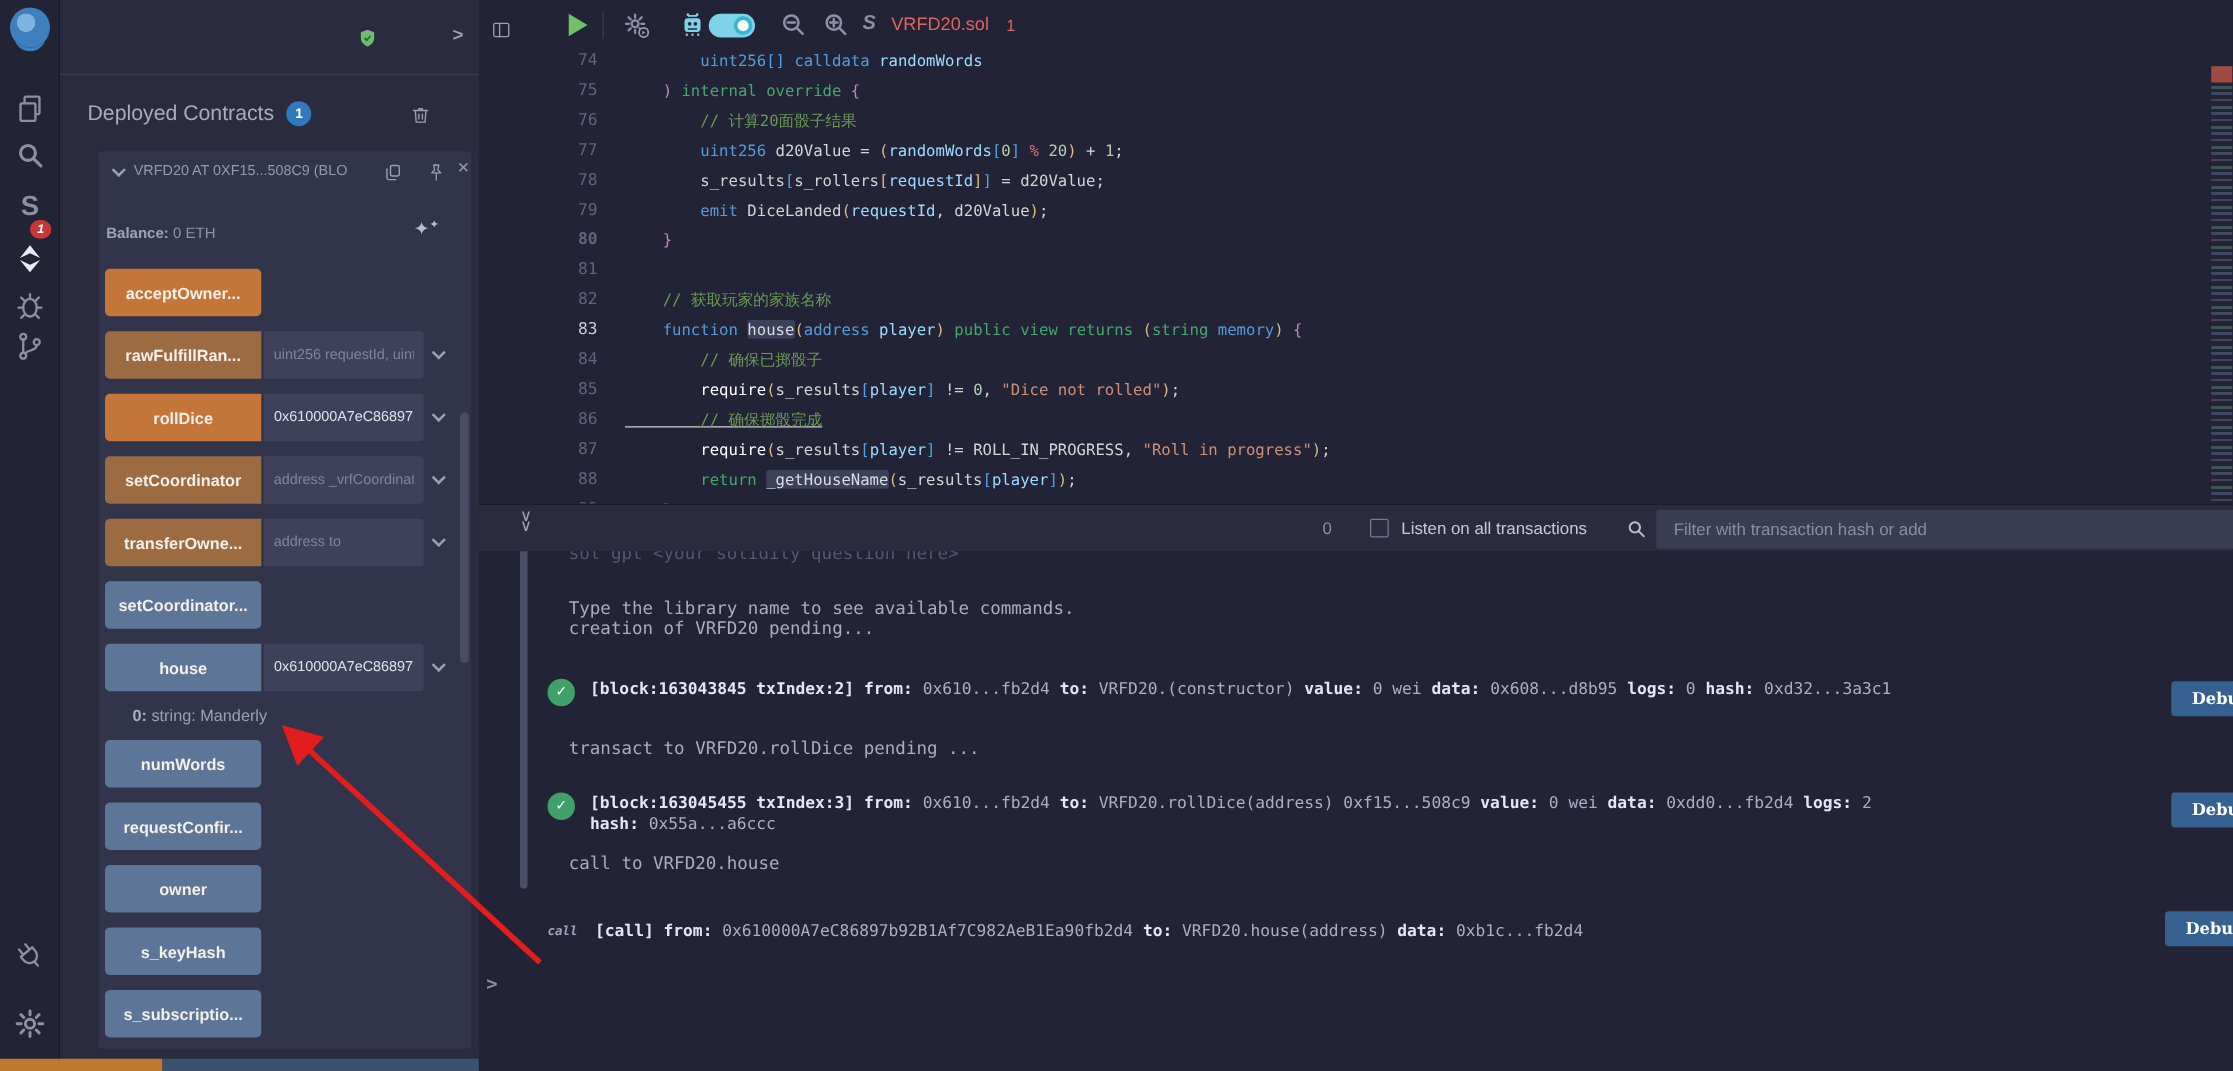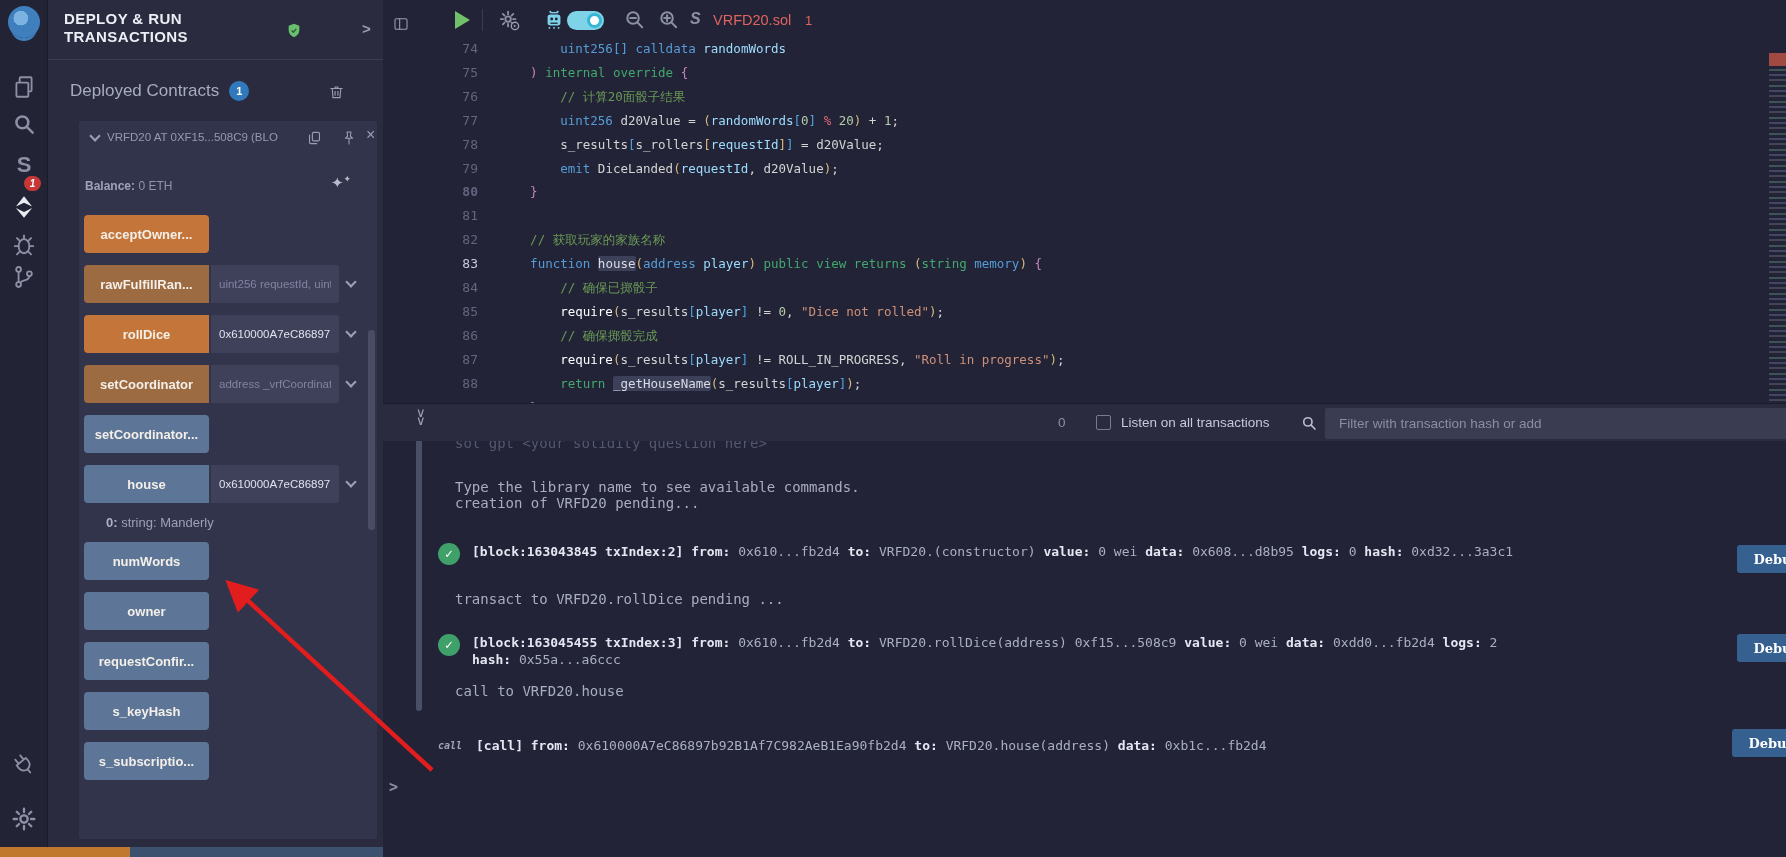--- a/index.html
+++ b/index.html
@@ -146,21 +146,20 @@
   </div>
   <div class="ric" style="top:806px">
     <svg width="26" height="26" viewBox="0 0 24 24" class="ic-stroke" style="stroke-width:2.2">
         <circle cx="12" cy="12" r="3.4"></circle>
         <path d="M12 2.5v3M12 18.5v3M2.5 12h3M18.5 12h3M5.3 5.3l2.1 2.1M16.6 16.6l2.1 2.1M18.7 5.3l-2.1 2.1M7.4 16.6l-2.1 2.1"></path>
       </svg>
   </div>
 </div>
 
 <div class="panel">
-  <div class="p-title">DEPLOY &amp; RUN TRANSACTIONS</div>
   <span class="shield">
     <svg width="16" height="17" viewBox="0 0 24 24">
         <path d="M12 2l8 3v6.5C20 16.5 16.7 20 12 22 7.3 20 4 16.5 4 11.5V5z" fill="#6abf6e"></path>
         <path d="M8.5 12l2.5 2.5 4.5-5" stroke="#2a5c34" stroke-width="2" fill="none"></path>
       </svg>
   </span>
   <span class="p-chev">&gt;</span>
   <div class="p-div"></div>
   <div class="dc-head">
     <span>Deployed Contracts</span>
@@ -211,39 +210,46 @@
             <span class="chev" style="margin-top: -4px;"></span>
           </span>
         </div>
         <div class="fn-row with-input">
           <button class="fn-btn fk-write-muted">setCoordinator</button>
           <input class="fn-input" placeholder="address _vrfCoordinator" style="">
           <span class="fn-exp">
             <span class="chev" style="margin-top: -4px;"></span>
           </span>
         </div>
+        <div class="fn-row with-input">
+          <button class="fn-btn fk-write-muted">transferOwne...</button>
+          <input class="fn-input" placeholder="address to" style="">
+          <span class="fn-exp">
+            <span class="chev" style="margin-top: -4px;"></span>
+          </span>
+        </div>
         <div class="fn-row">
           <button class="fn-btn fk-view">setCoordinator...</button>
         </div>
         <div class="fn-row with-input">
           <button class="fn-btn fk-view">house</button>
           <input class="fn-input" value="0x610000A7eC86897b92" style="">
           <span class="fn-exp">
             <span class="chev" style="margin-top: -4px;"></span>
           </span>
         </div>
         <div class="fn-out"><b>0:</b> string: Manderly</div>
         <div class="fn-row">
           <button class="fn-btn fk-view">numWords</button>
         </div>
         <div class="fn-row">
+          <button class="fn-btn fk-view">requestConfir...</button>
+        </div>
+        <div class="fn-row">
           <button class="fn-btn fk-view">owner</button>
-        </div>
-        <div class="fn-row">
-          <button class="fn-btn fk-view">requestConfir...</button>
         </div>
         <div class="fn-row">
           <button class="fn-btn fk-view">s_keyHash</button>
         </div>
         <div class="fn-row">
           <button class="fn-btn fk-view">s_subscriptio...</button>
         </div>
       </div>
   </div>
   <div class="p-scroll"></div>
@@ -269,21 +275,21 @@
       <div class="cl" style="top: 192.3px;"></div>
       <span class="ln" style="top: 216.2px;">82</span>
       <div class="cl" style="top: 216.2px;"><span class="tok-d">    </span><span class="tok-c">// 获取玩家的家族名称</span></div>
       <span class="ln active" style="top: 240.1px;">83</span>
       <div class="cl" style="top: 240.1px;"><span class="tok-d">    </span><span class="tok-k">function</span><span class="tok-d"> </span><span class="tok-hl">house</span><span class="tok-y">(</span><span class="tok-k">address</span><span class="tok-d"> </span><span class="tok-b">player</span><span class="tok-y">)</span><span class="tok-d"> </span><span class="tok-g">public</span><span class="tok-d"> </span><span class="tok-g">view</span><span class="tok-d"> </span><span class="tok-g">returns</span><span class="tok-d"> </span><span class="tok-y">(</span><span class="tok-g">string</span><span class="tok-d"> </span><span class="tok-k">memory</span><span class="tok-y">)</span><span class="tok-m"> {</span></div>
       <span class="ln" style="top: 264px;">84</span>
       <div class="cl" style="top: 264px;"><span class="tok-d">        </span><span class="tok-c">// 确保已掷骰子</span></div>
       <span class="ln" style="top: 287.9px;">85</span>
       <div class="cl" style="top: 287.9px;"><span class="tok-d">        </span><span class="tok-r">require</span><span class="tok-y">(</span><span class="tok-d">s_results</span><span class="tok-q">[</span><span class="tok-b">player</span><span class="tok-q">]</span><span class="tok-d"> != </span><span class="tok-n">0</span><span class="tok-d">, </span><span class="tok-s">"Dice not rolled"</span><span class="tok-y">)</span><span class="tok-d">;</span></div>
       <span class="ln" style="top: 311.8px;">86</span>
-      <div class="cl" style="top: 311.8px;"><span class="tok-d">        </span><span class="tok-c">// 确保掷骰完成</span></div>
+      <div class="cl" style="top: 311.8px; text-decoration: underline;"><span class="tok-d">        </span><span class="tok-c">// 确保掷骰完成</span></div>
       <span class="ln" style="top: 335.7px;">87</span>
       <div class="cl" style="top: 335.7px;"><span class="tok-d">        </span><span class="tok-r">require</span><span class="tok-y">(</span><span class="tok-d">s_results</span><span class="tok-q">[</span><span class="tok-b">player</span><span class="tok-q">]</span><span class="tok-d"> != </span><span class="tok-d">ROLL_IN_PROGRESS</span><span class="tok-d">, </span><span class="tok-s">"Roll in progress"</span><span class="tok-y">)</span><span class="tok-d">;</span></div>
       <span class="ln" style="top: 359.6px;">88</span>
       <div class="cl" style="top: 359.6px;"><span class="tok-d">        </span><span class="tok-g">return</span><span class="tok-d"> </span><span class="tok-hl">_getHouseName</span><span class="tok-y">(</span><span class="tok-d">s_results</span><span class="tok-q">[</span><span class="tok-b">player</span><span class="tok-q">]</span><span class="tok-y">)</span><span class="tok-d">;</span></div>
       <span class="ln" style="top: 383.5px;">89</span>
       <div class="cl" style="top: 383.5px;"><span class="tok-d">    </span><span class="tok-m">}</span></div>
     </div>
   <div class="minimap"></div>
   <div class="mm-red"></div>
 </div>

